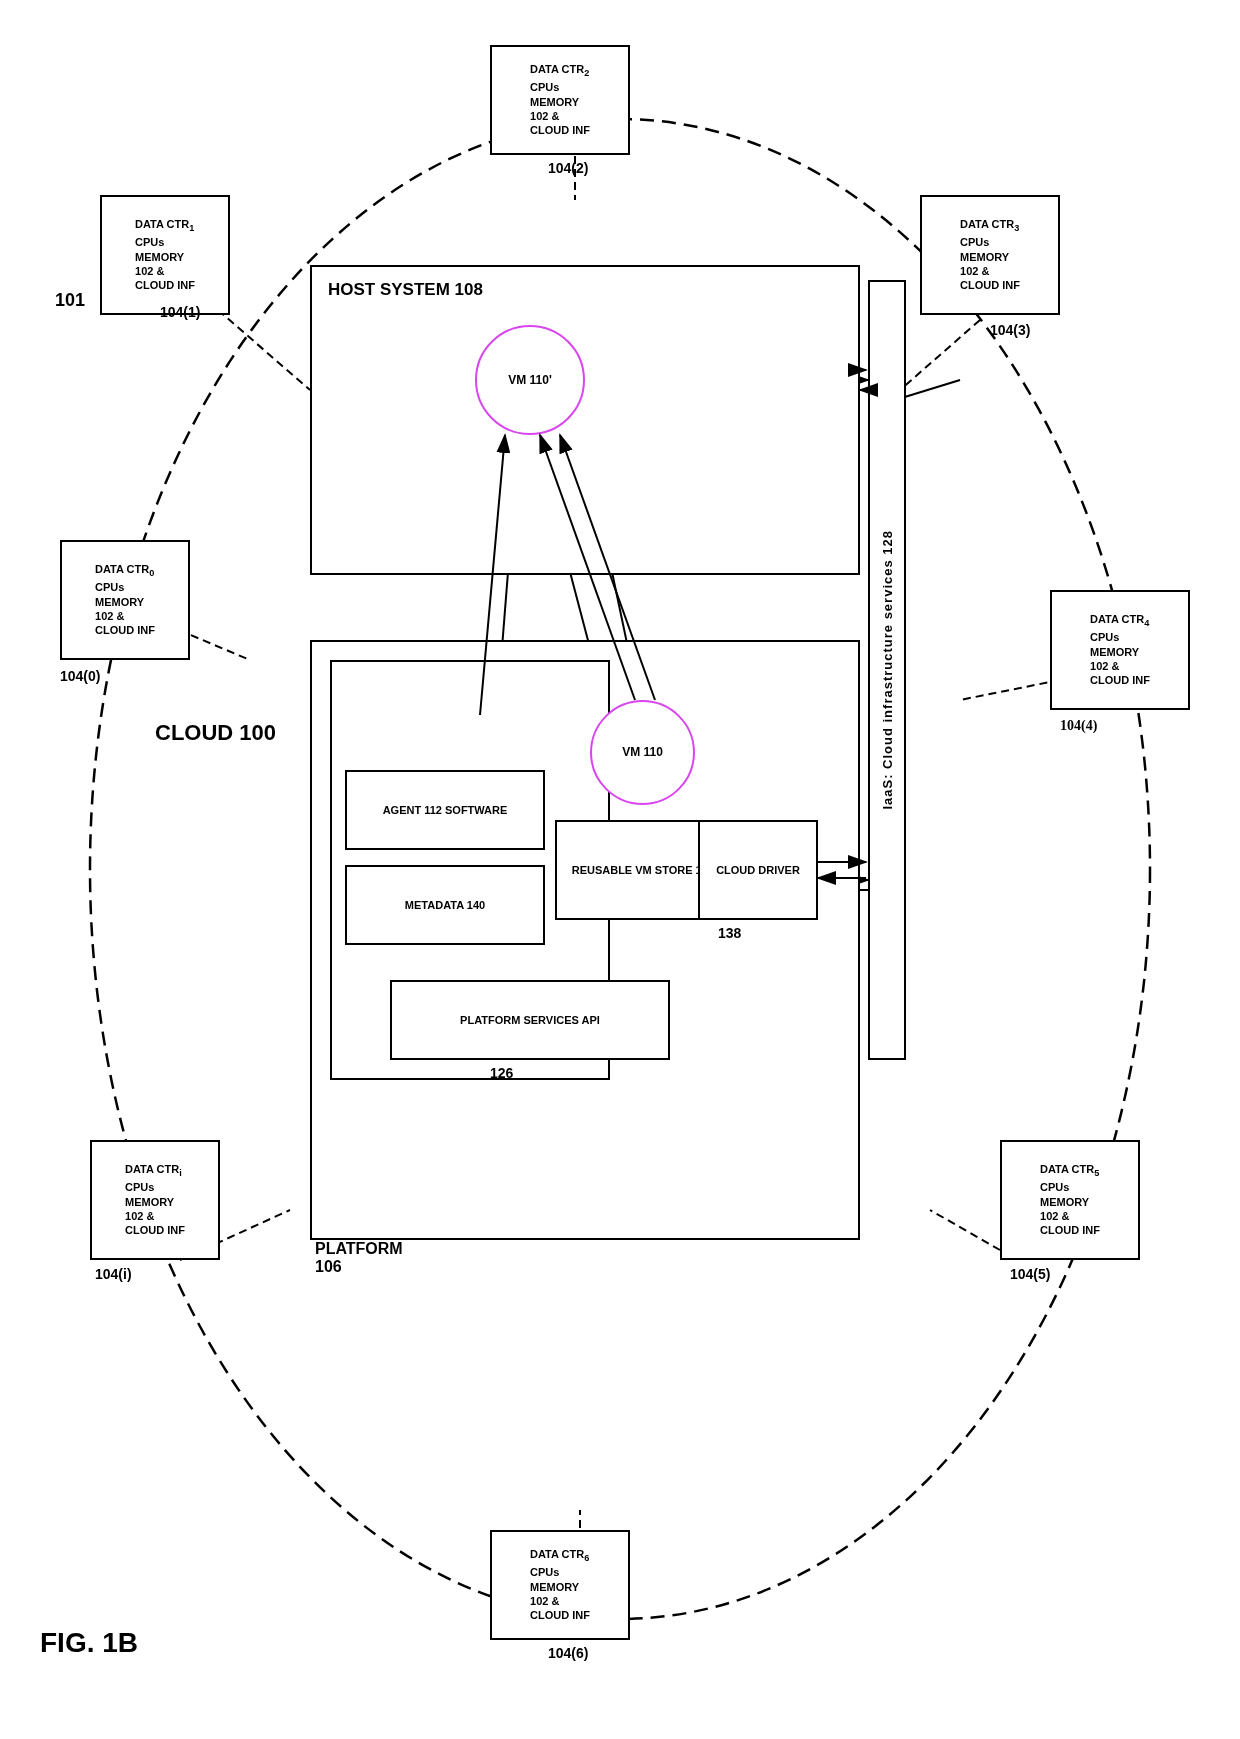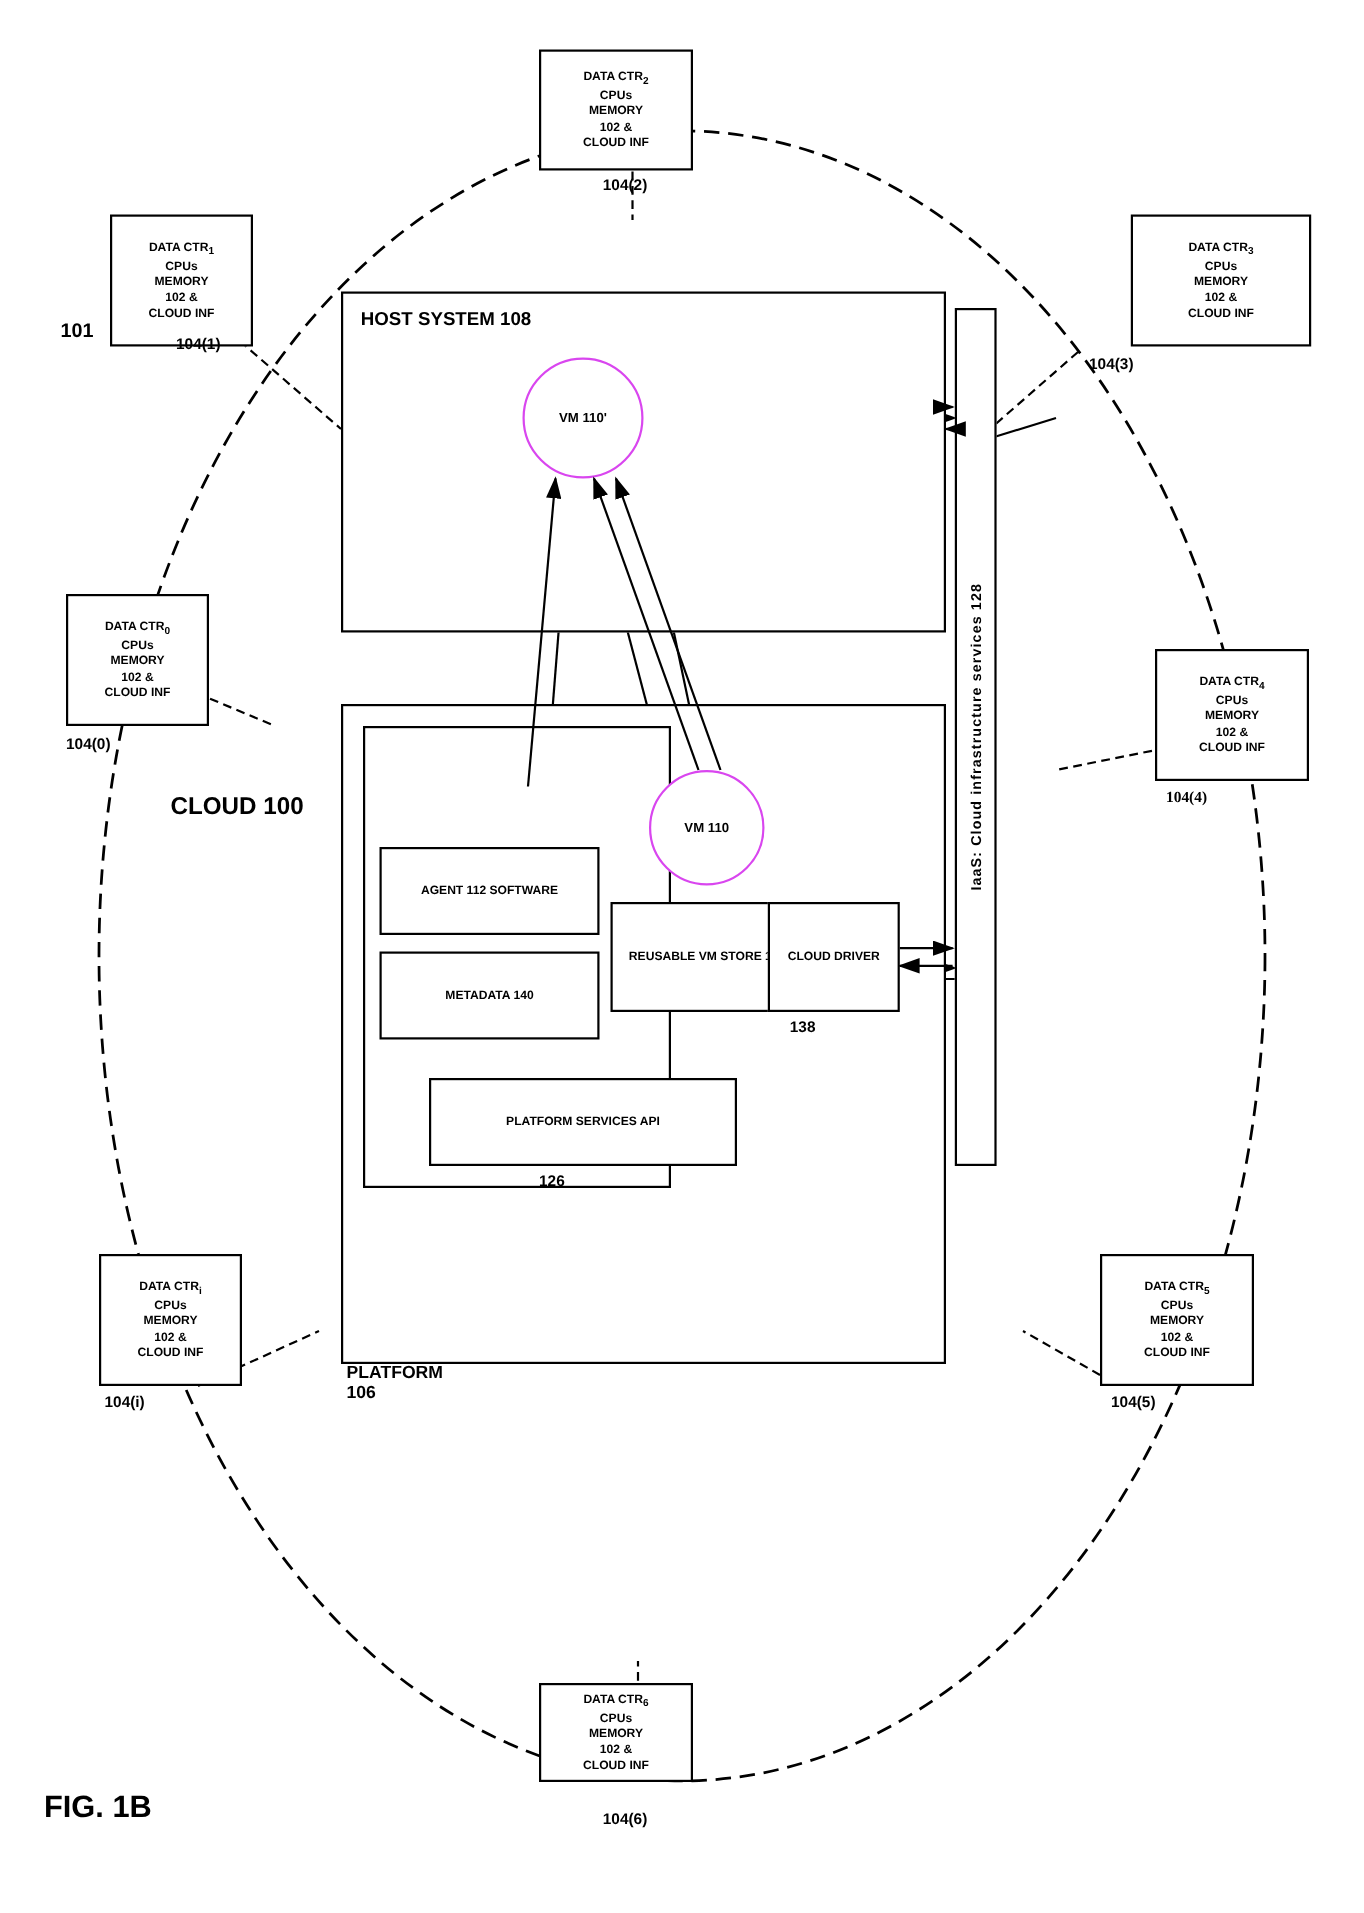--- a/index.html
+++ b/index.html
@@ -46,21 +46,21 @@
       line-height: 1.3;
     }
     .small-box {
       position: absolute;
       border: 2px solid #000;
       background: #fff;
       display: flex;
       flex-direction: column;
       align-items: center;
       justify-content: center;
-      text-align: center;
+      text-align: left;
       padding: 4px 6px;
     }
     .small-box-label {
       font-size: 11px;
       font-weight: bold;
       line-height: 1.3;
     }
     .circle {
       position: absolute;
       border: 2px solid #d946ef;
@@ -150,36 +150,36 @@
   <div class="small-box" style="left:100px; top:195px; width:130px; height:120px;">
     <span class="small-box-label">DATA CTR<sub>1</sub><br>CPUs<br>MEMORY<br>102 &amp;<br>CLOUD INF</span>
   </div>
   <div class="ref-label" style="left:160px; top:304px; font-size:14px;">104(1)</div>
 
   <div class="small-box" style="left:490px; top:45px; width:140px; height:110px;">
     <span class="small-box-label">DATA CTR<sub>2</sub><br>CPUs<br>MEMORY<br>102 &amp;<br>CLOUD INF</span>
   </div>
   <div class="ref-label" style="left:548px; top:160px; font-size:14px;">104(2)</div>
 
-  <div class="small-box" style="left:1028px; top:195px; width:164px; height:120px;">
+  <div class="small-box" style="left:920px; top:195px; width:140px; height:120px;">
     <span class="small-box-label">DATA CTR<sub>3</sub><br>CPUs<br>MEMORY<br>102 &amp;<br>CLOUD INF</span>
   </div>
   <div class="ref-label" style="left:990px; top:322px; font-size:14px;">104(3)</div>
 
   <div class="small-box" style="left:1050px; top:590px; width:140px; height:120px;">
     <span class="small-box-label">DATA CTR<sub>4</sub><br>CPUs<br>MEMORY<br>102 &amp;<br>CLOUD INF</span>
   </div>
   <div class="ref-label" style="left:1060px; top:718px; font-size:14px;font-family:Liberation Serif, serif;">104(4)</div>
 
   <div class="small-box" style="left:1000px; top:1140px; width:140px; height:120px;">
     <span class="small-box-label">DATA CTR<sub>5</sub><br>CPUs<br>MEMORY<br>102 &amp;<br>CLOUD INF</span>
   </div>
   <div class="ref-label" style="left:1010px; top:1266px; font-size:14px;">104(5)</div>
 
-  <div class="small-box" style="left:490px; top:1530px; width:140px; height:90px;">
+  <div class="small-box" style="left:490px; top:1530px; width:140px; height:110px;">
     <span class="small-box-label">DATA CTR<sub>6</sub><br>CPUs<br>MEMORY<br>102 &amp;<br>CLOUD INF</span>
   </div>
   <div class="ref-label" style="left:548px; top:1645px; font-size:14px;">104(6)</div>
 
   <div class="small-box" style="left:90px; top:1140px; width:130px; height:120px;">
     <span class="small-box-label">DATA CTR<sub>i</sub><br>CPUs<br>MEMORY<br>102 &amp;<br>CLOUD INF</span>
   </div>
   <div class="ref-label" style="left:95px; top:1266px; font-size:14px;">104(i)</div>
 
   <div style="position:absolute; left:868px; top:280px; width:38px; height:780px; border:2.5px solid #000; background:#fff; display:flex; align-items:center; justify-content:center;">

